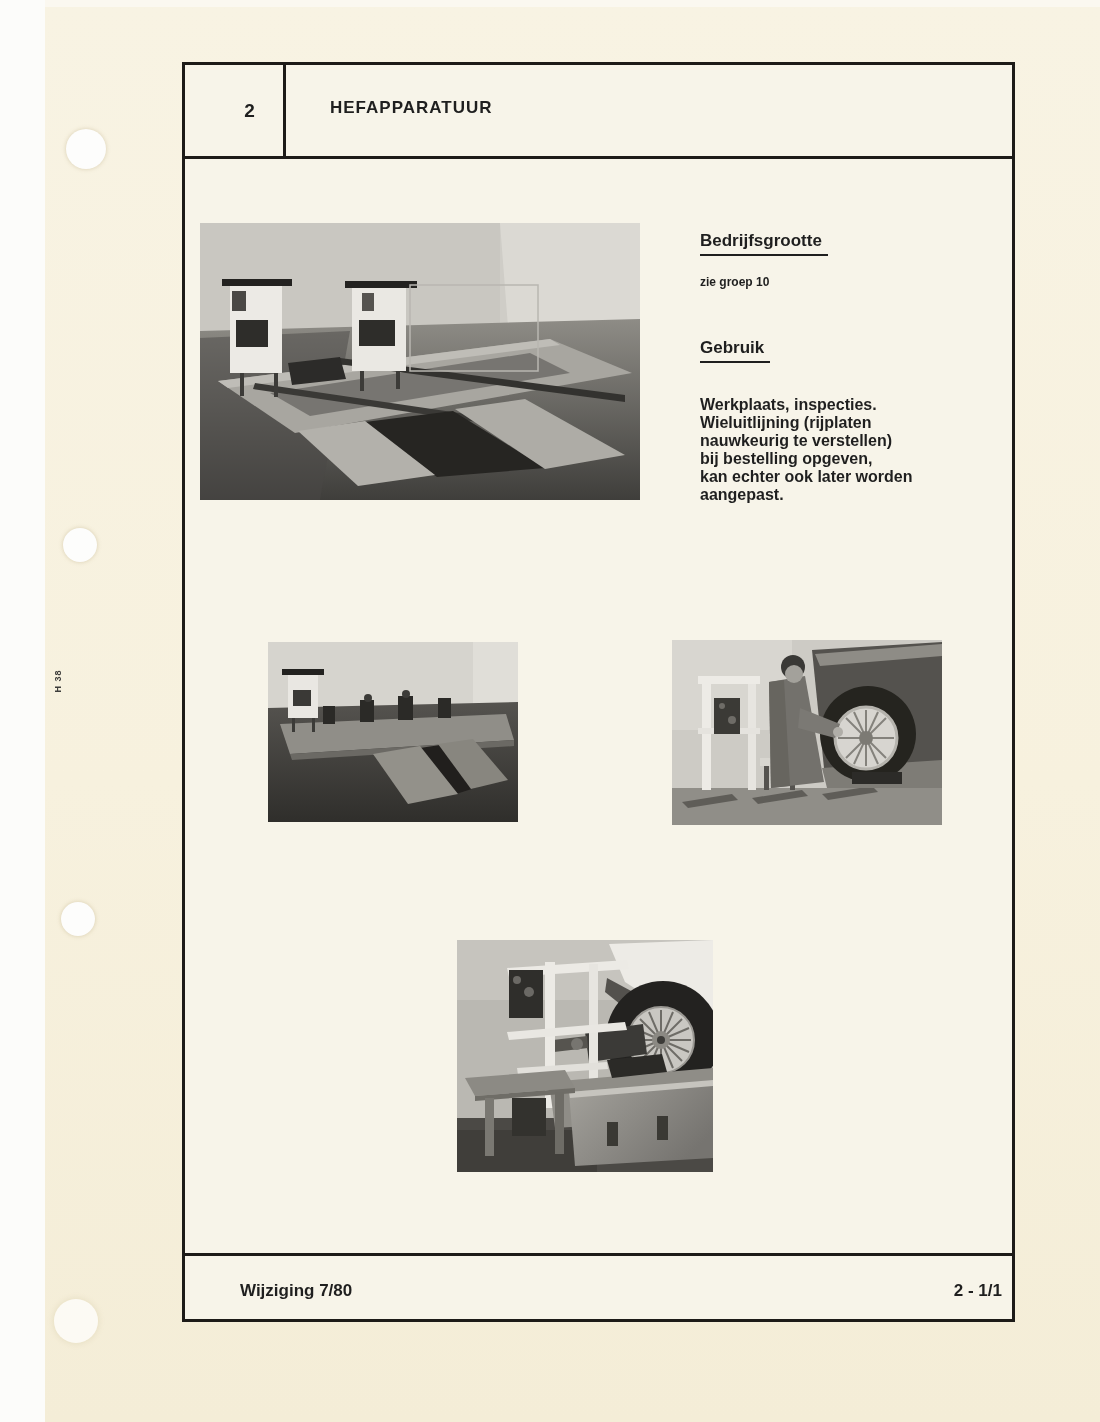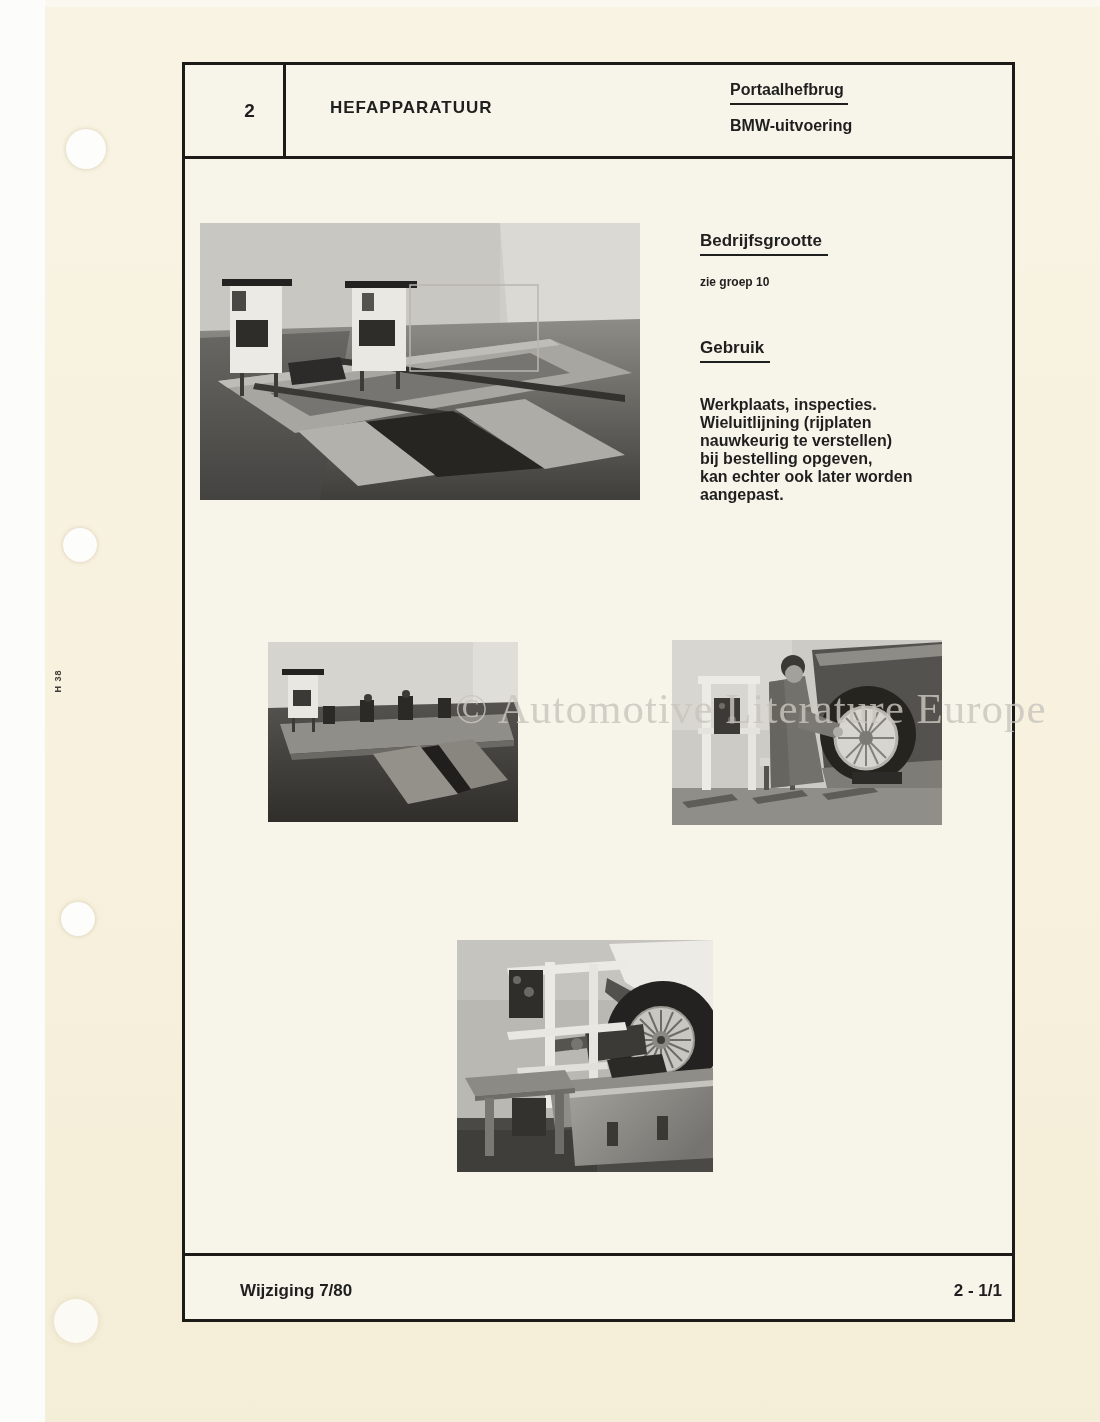--- a/index.html
+++ b/index.html
@@ -106,24 +106,20 @@
   <div class="hole" id="hole-4"></div>
 
   <div id="side-label">H 38</div>
 
   <div id="frame">
 
     <div class="vline" id="header-cell-divider"></div>
     <div class="hline" id="header-bottom-rule"></div>
     <div id="section-number-cell">2</div>
     <div id="section-title">HEFAPPARATUUR</div>
-    <div id="product-block">
-      <div id="product-title">Portaalhefbrug</div>
-      <div id="product-subtitle">BMW-uitvoering</div>
-    </div>
 
     <div class="photo" id="photo-top">
       <svg width="440" height="277" viewBox="0 0 440 277">
         <defs>
           <linearGradient id="g-floor1" x1="0" y1="0" x2="0" y2="1">
             <stop offset="0" stop-color="#8e8c86"></stop>
               <stop offset="1" stop-color="#3f3e3b"></stop>
           </linearGradient>
         </defs>
         <rect width="440" height="277" fill="#cfcdc7"></rect>
@@ -305,14 +301,13 @@
       </svg>
     </div>
 
     <div class="hline" id="footer-top-rule"></div>
     <div id="footer-row">
       <span id="footer-revision">Wijziging 7/80</span>
       <span id="footer-page-number">2 - 1/1</span>
     </div>
   </div>
 
-  <div id="watermark">© Automotive Literature Europe</div>
 </div>
 
 </body></html>

